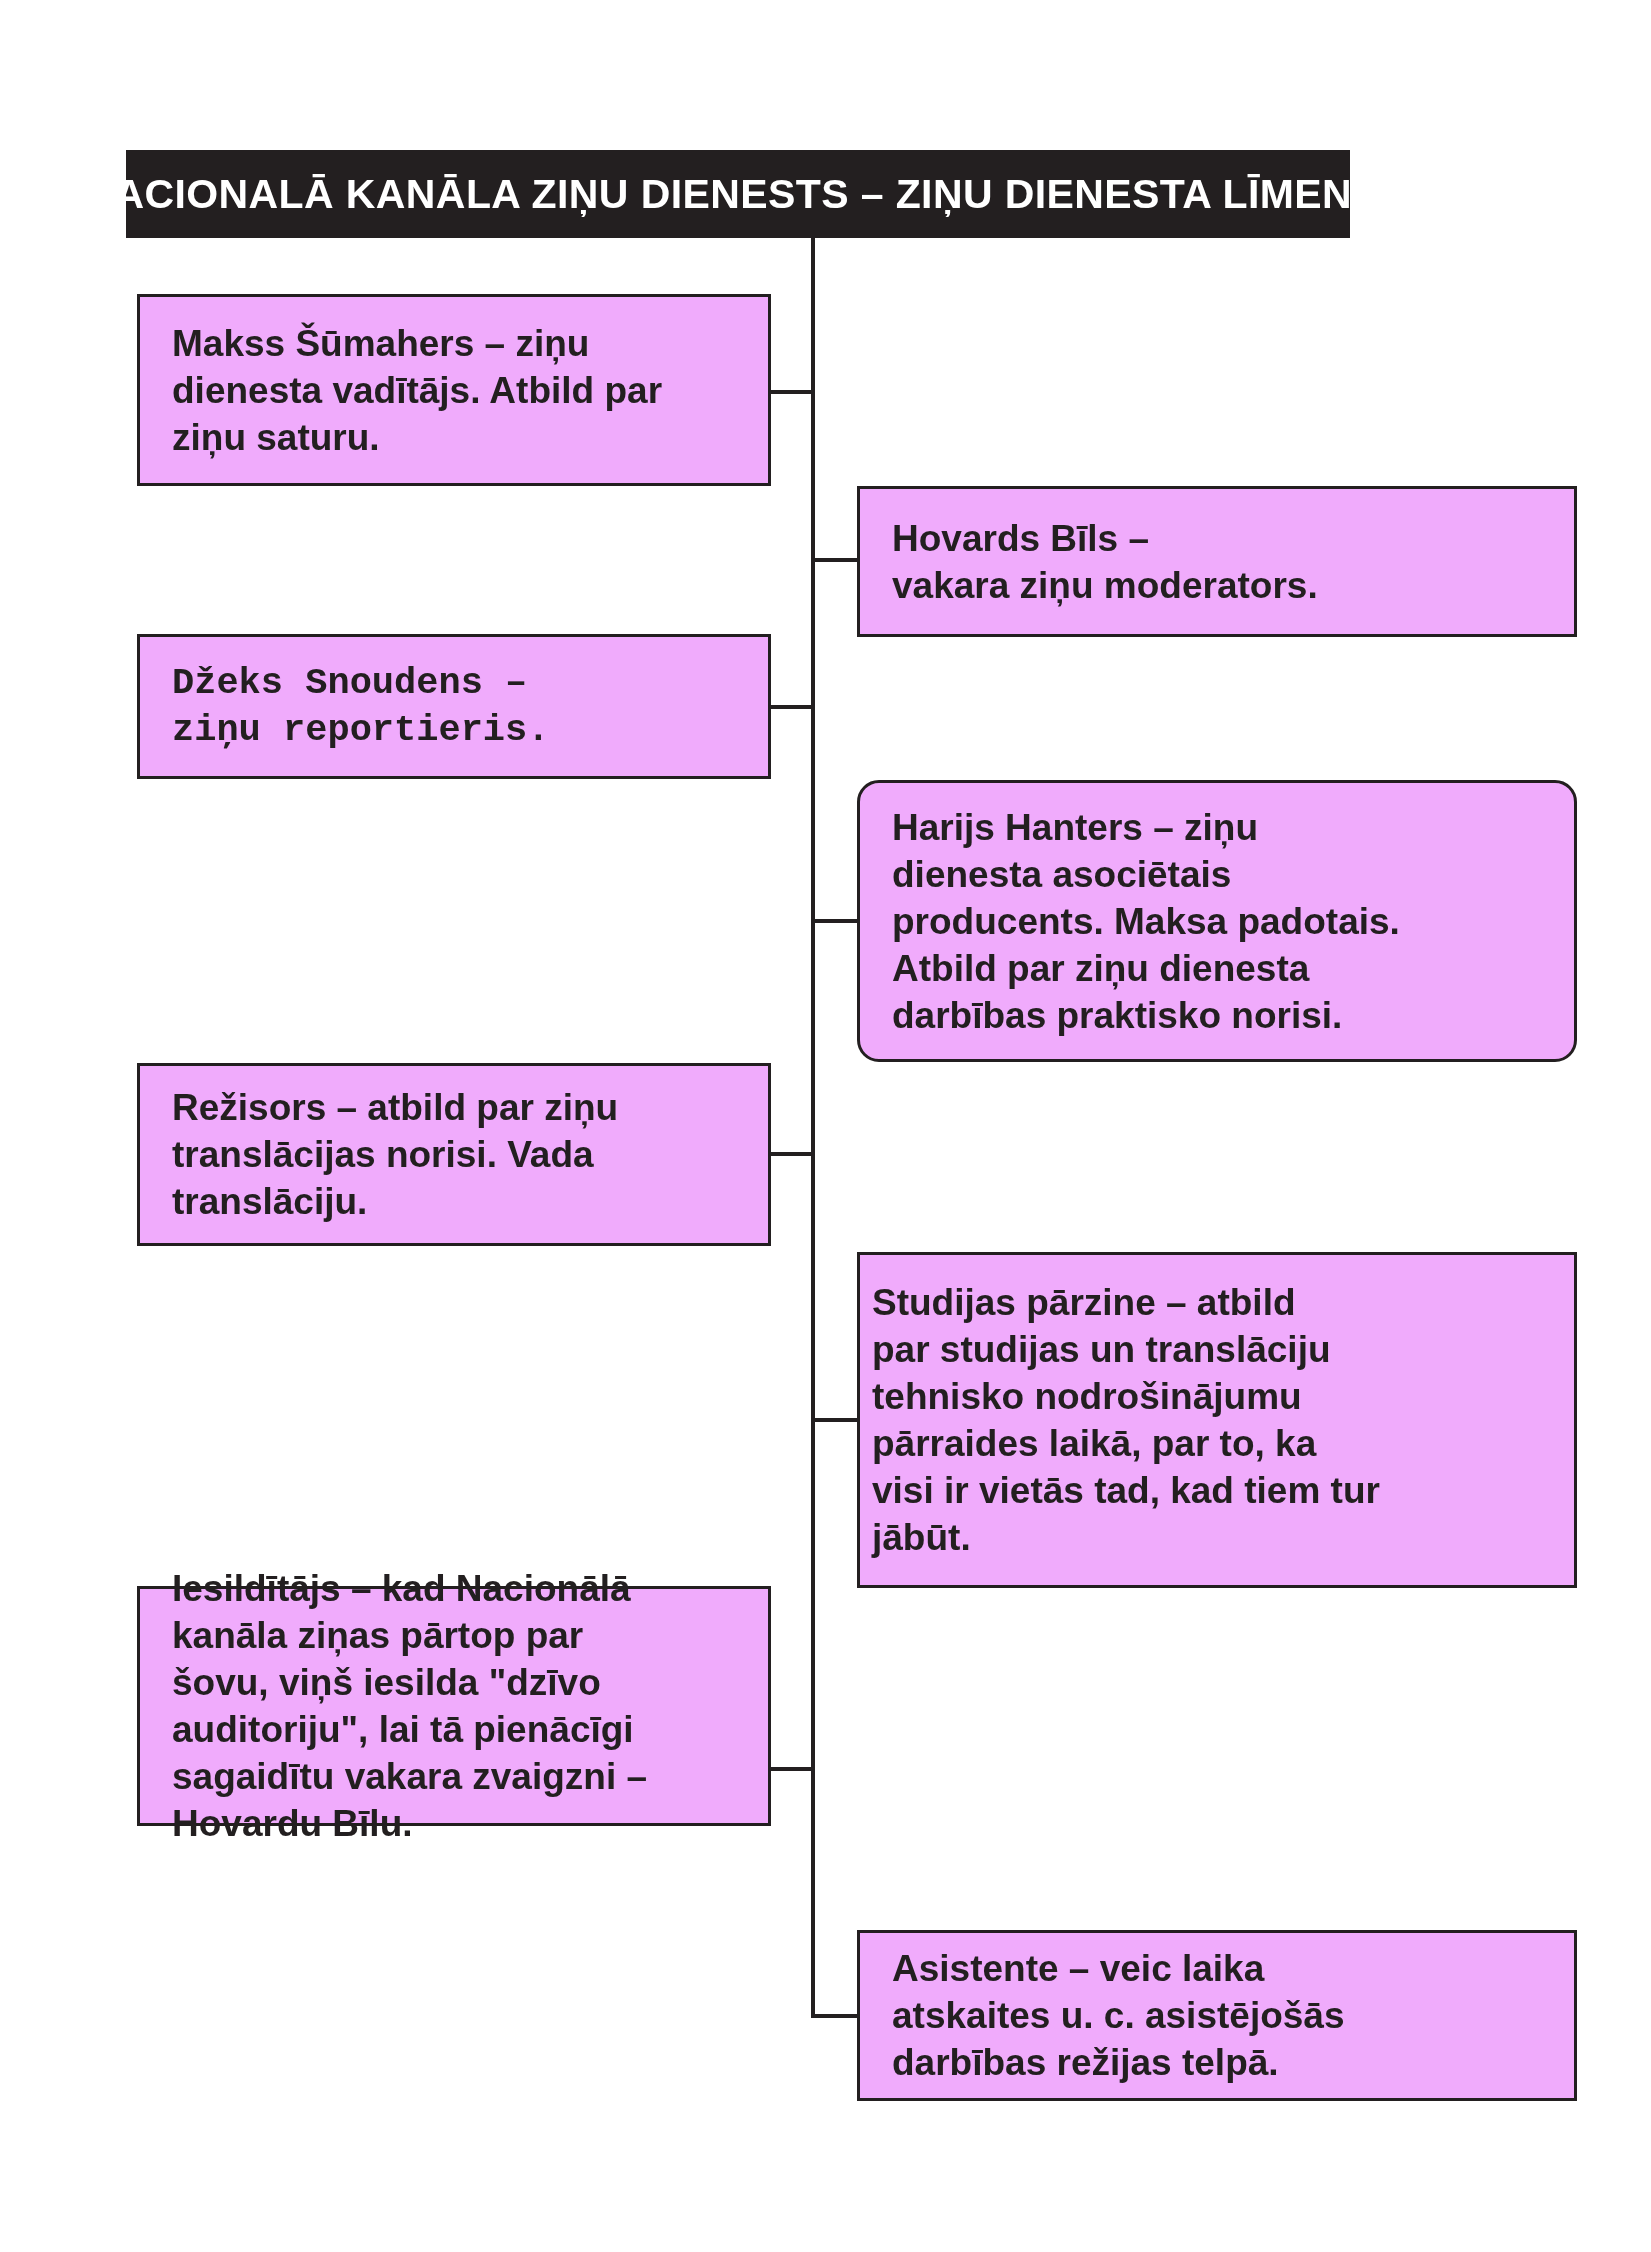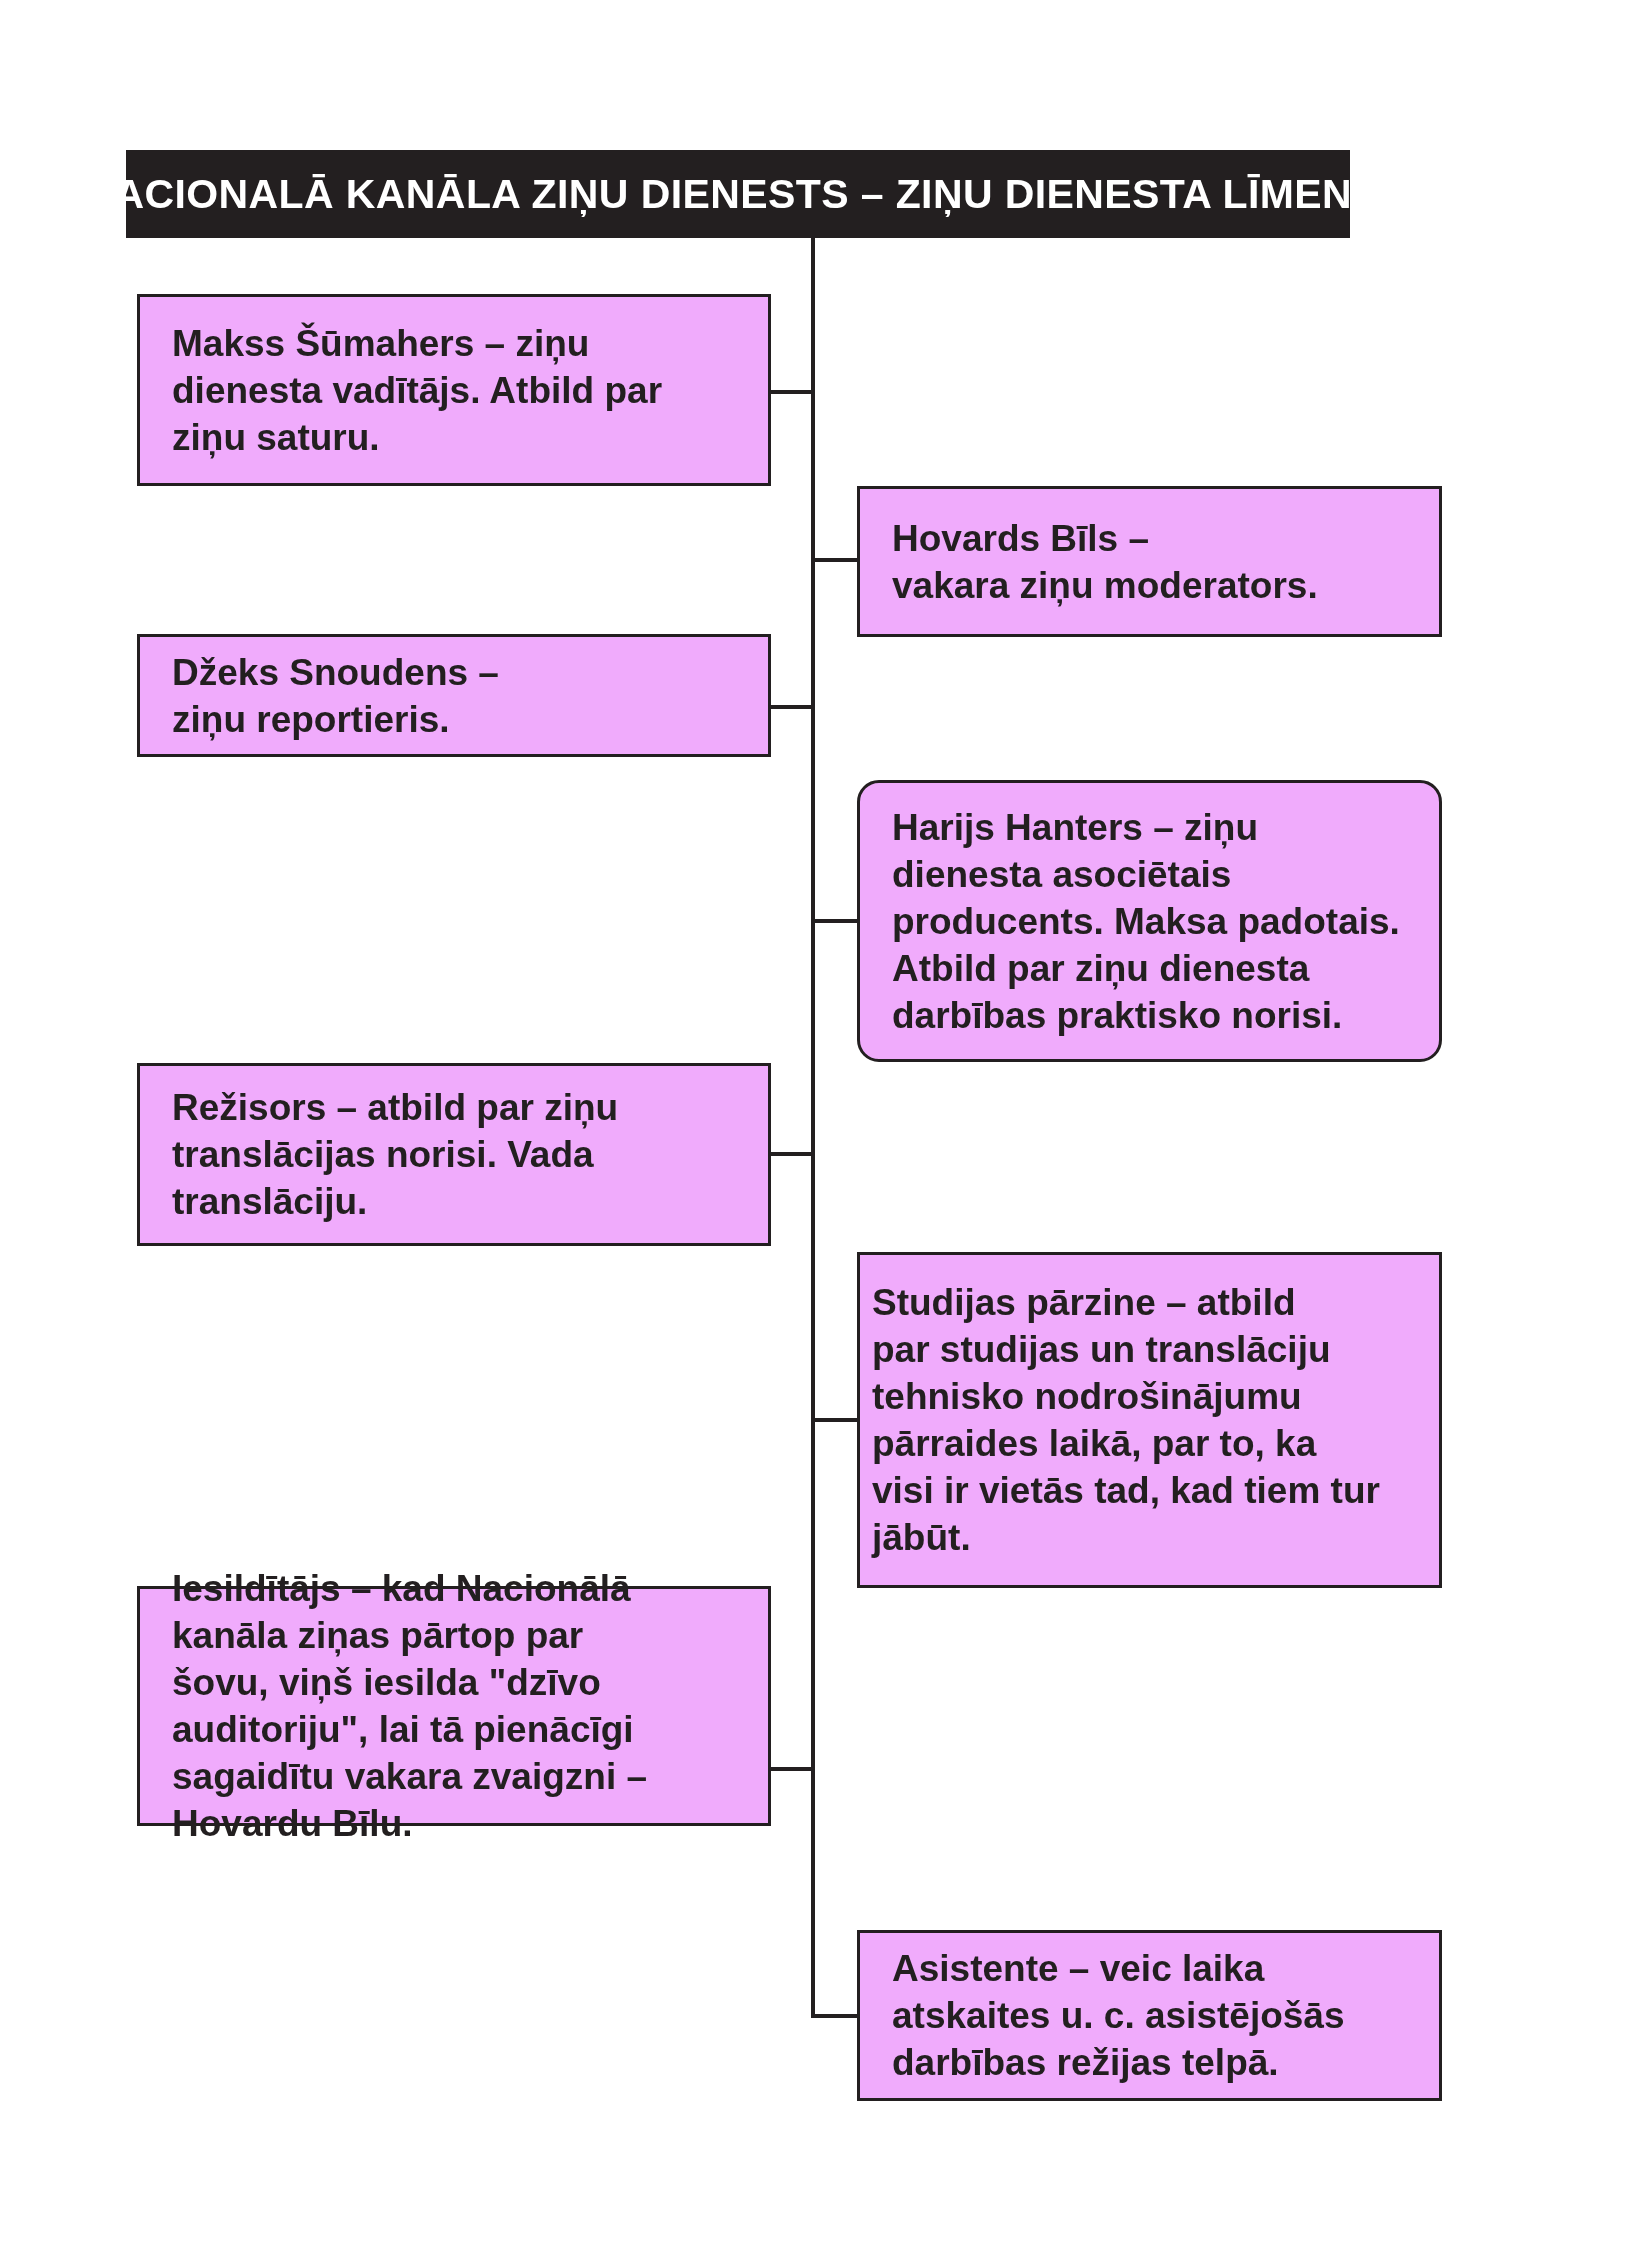--- a/index.html
+++ b/index.html
@@ -52,25 +52,25 @@
     background: #f0abfc;
     display: flex;
     align-items: center;
     font-size: 37px;
     line-height: 47px;
     font-weight: 600;
     white-space: pre-line;
     padding: 7.1px 14.3px 7.1px 32px;
   }
   .left-box  { left: 137px; width: 634px; }
-  .right-box { left: 857px; width: 585px; }
+  .right-box { left: 857px; width: 720px; }
 
   .box-l1 { top: 294px;  height: 192px; }
   .box-r1 { top: 486px;  height: 151px; }
-  .box-l2 { top: 634px;  height: 123px; }
+  .box-l2 { top: 634px;  height: 145px; font-family: Liberation Mono, monospace; }
   .box-r2 { top: 780px;  height: 282px; border-radius: 22px; }
   .box-l3 { top: 1063px; height: 183px; }
   .box-r3 { top: 1252px; height: 336px; padding-left: 12px; }
   .box-l4 { top: 1586px; height: 240px; }
   .box-r4 { top: 1930px; height: 171px; }
 
   .conn-l { left: 770px; width: 43px; }
   .conn-r { left: 813px; width: 46px; }
   .conn-l1 { top: 390px; }
   .conn-r1 { top: 558px; }

